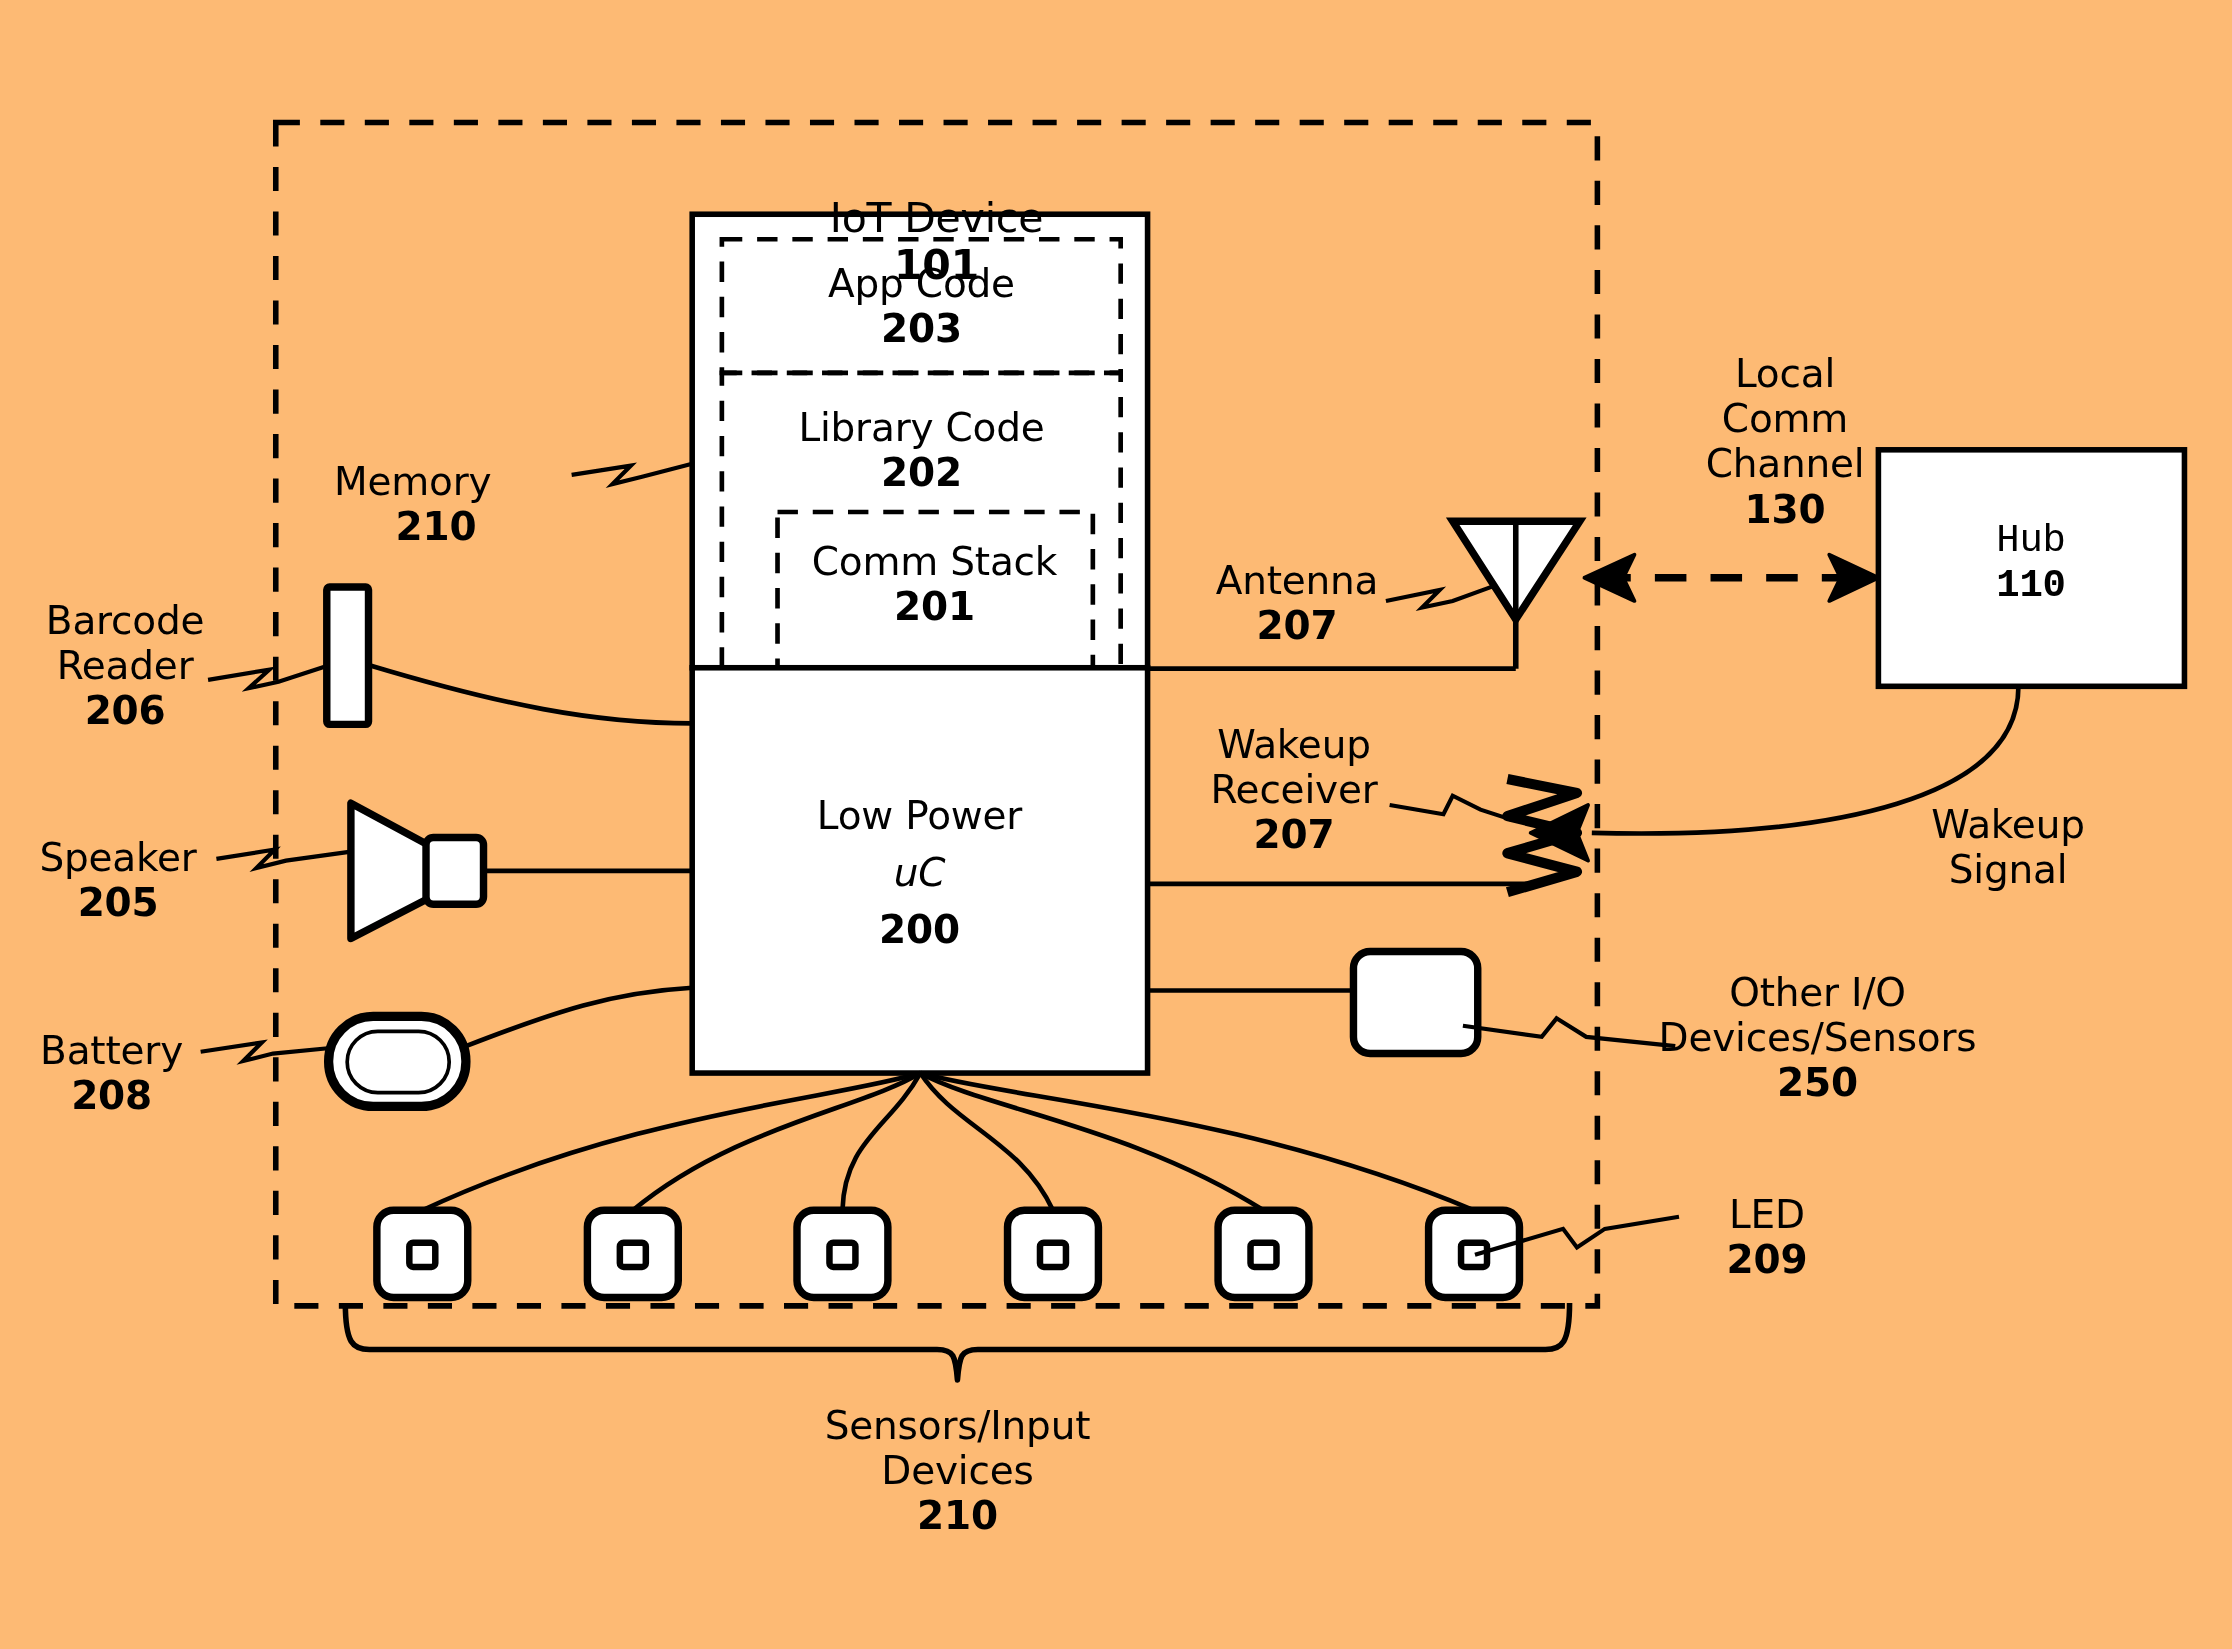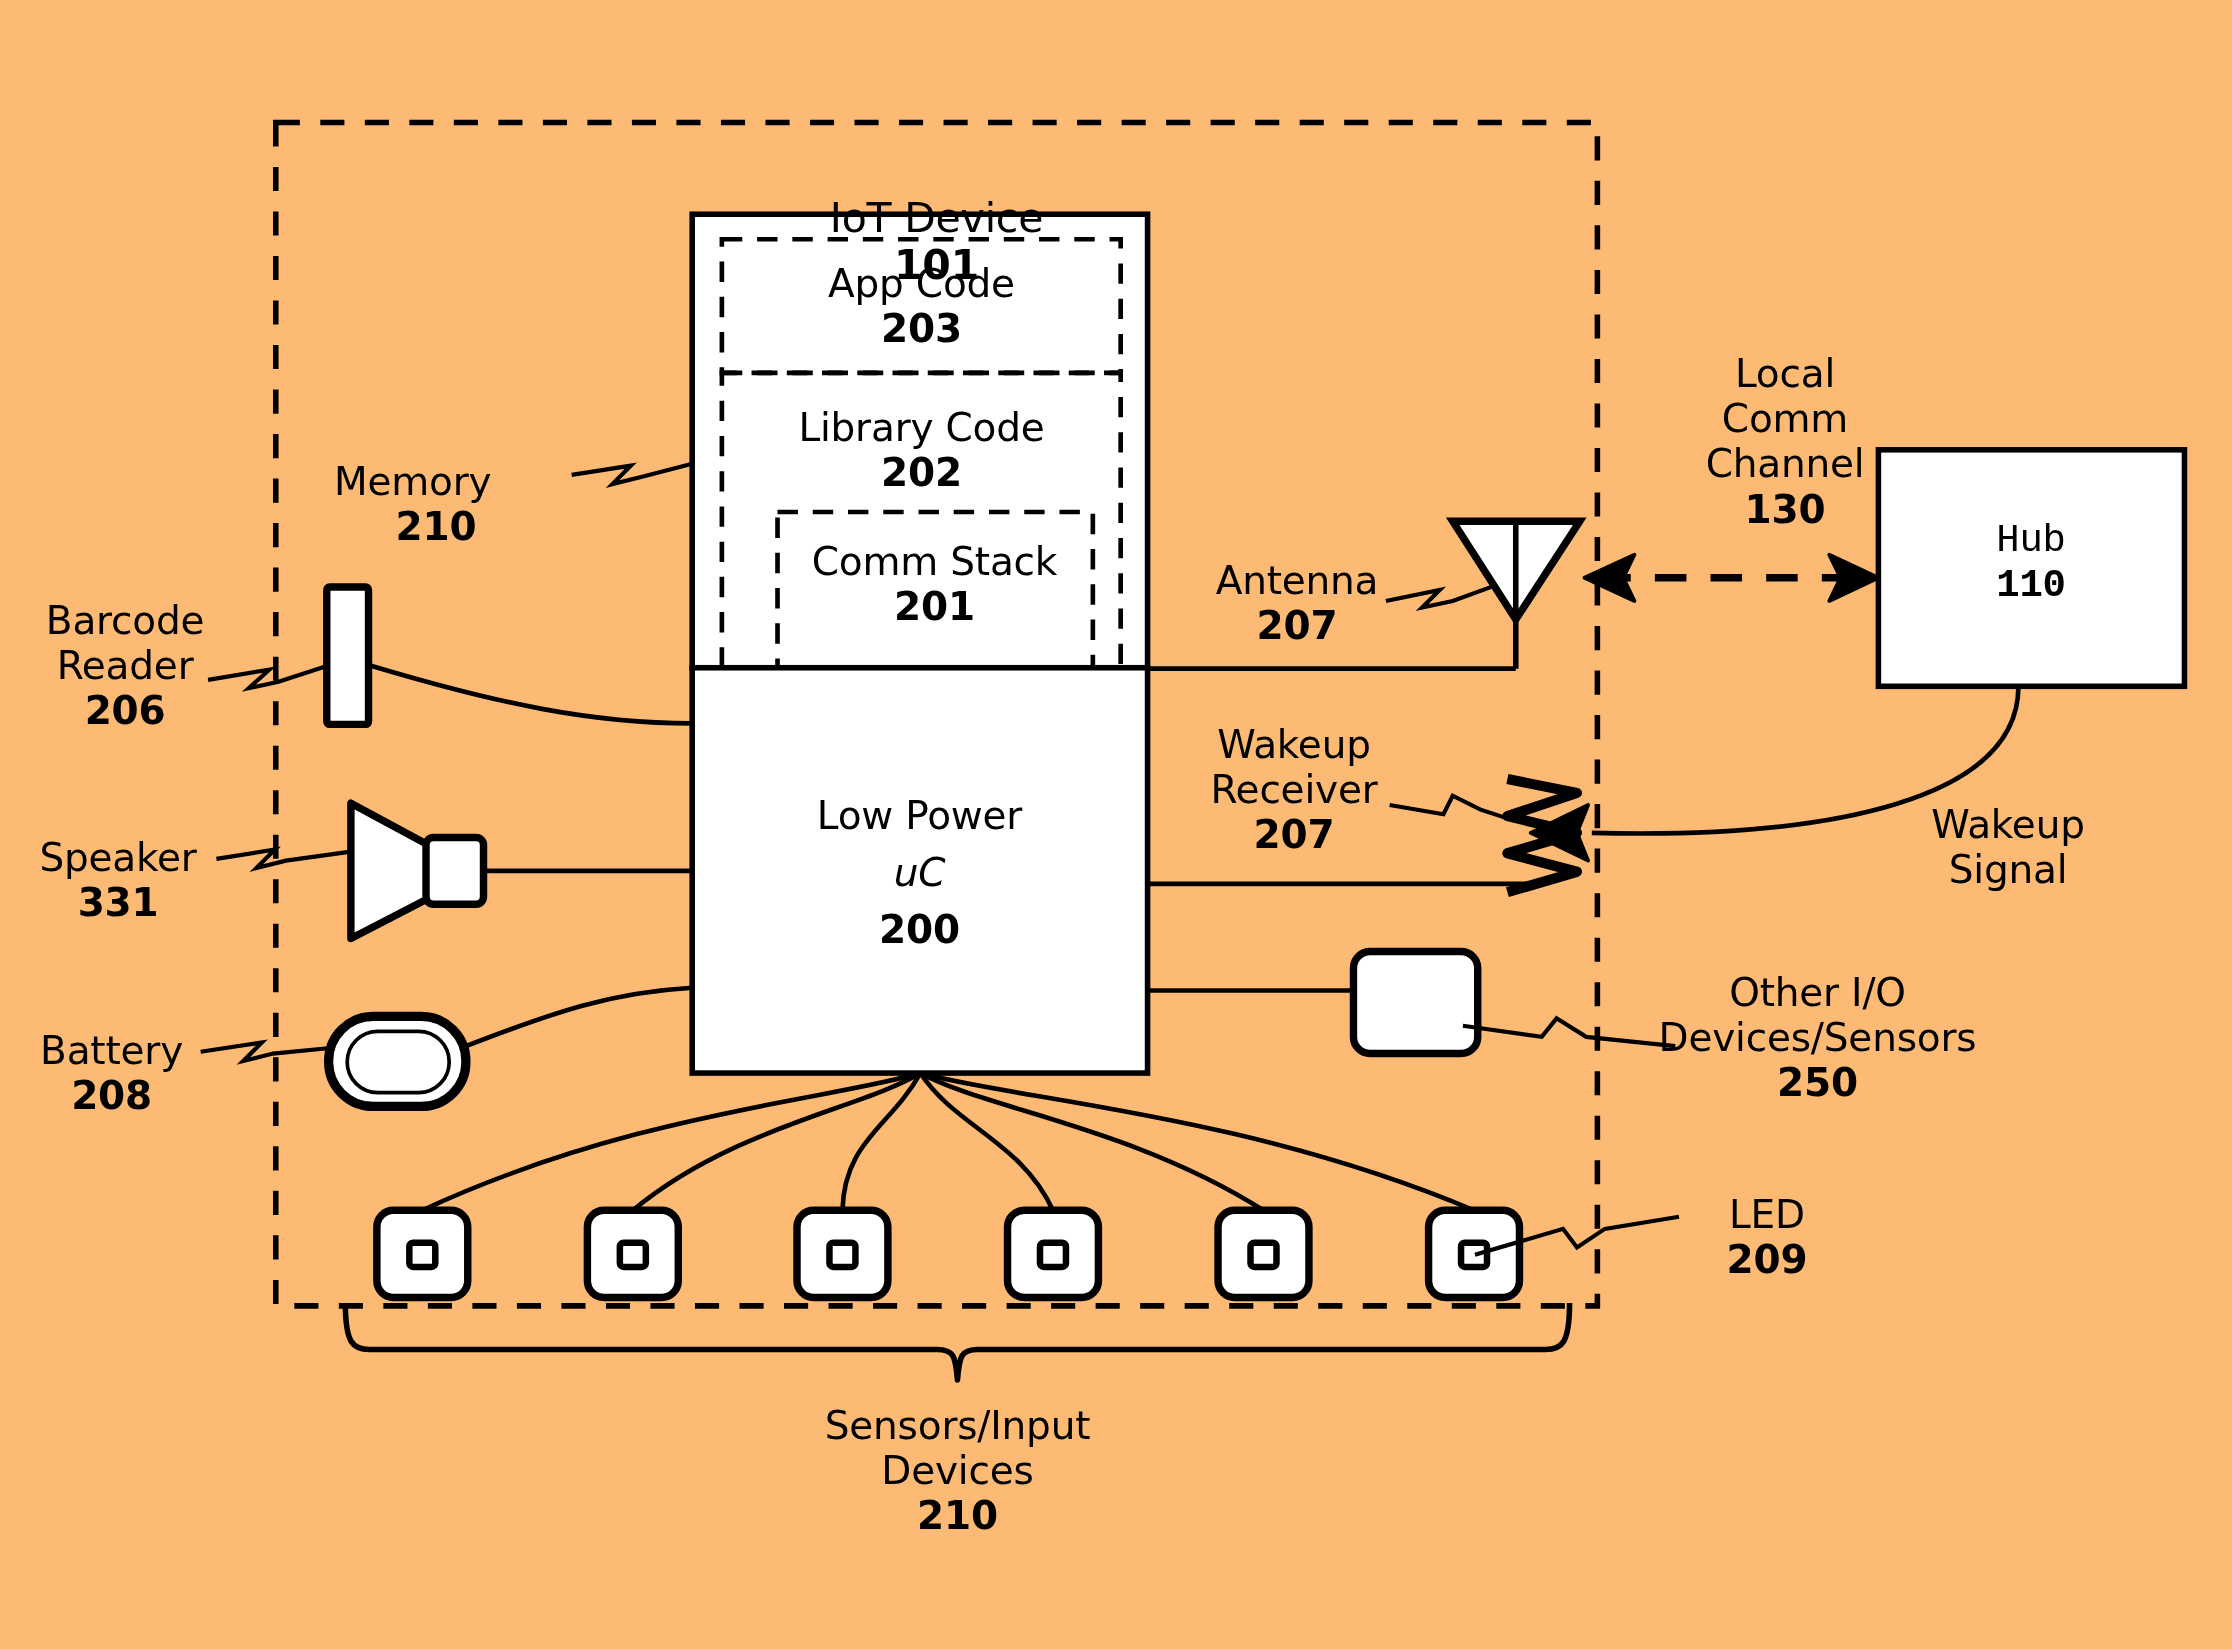--- a/index.html
+++ b/index.html
@@ -168,21 +168,21 @@
   </div>
 
   <div class="lbl t42 stack" style="left:18.6px; top:598px; width:213px;">
     <span>Barcode
 Reader</span>
     <span class="bold">206</span>
   </div>
 
   <div class="lbl t42 stack" style="left:18.6px; top:835px; width:199px;">
     <span>Speaker</span>
-    <span class="bold">331</span>
+    <span class="bold">205</span>
   </div>
 
   <div class="lbl t42 stack" style="left:18.6px; top:1028px; width:186px;">
     <span>Battery</span>
     <span class="bold">208</span>
   </div>
 
   <div class="lbl t42 stack" style="left:1195px; top:558px; width:204px;">
     <span>Antenna</span>
     <span class="bold">207</span>

